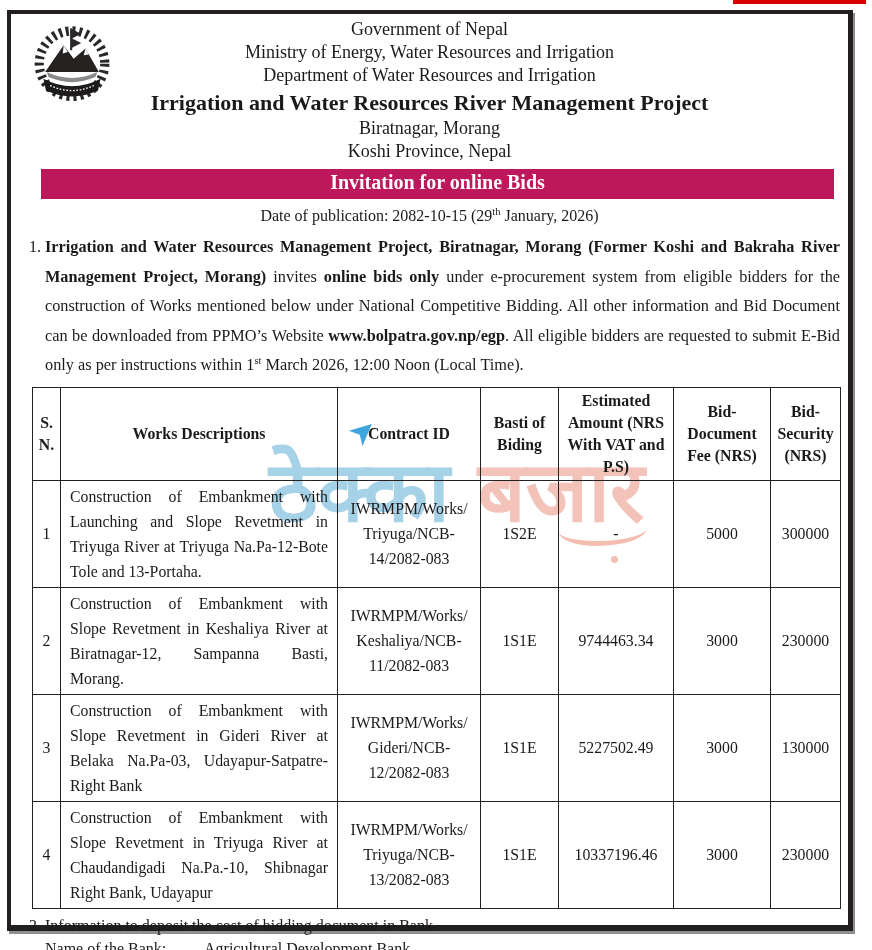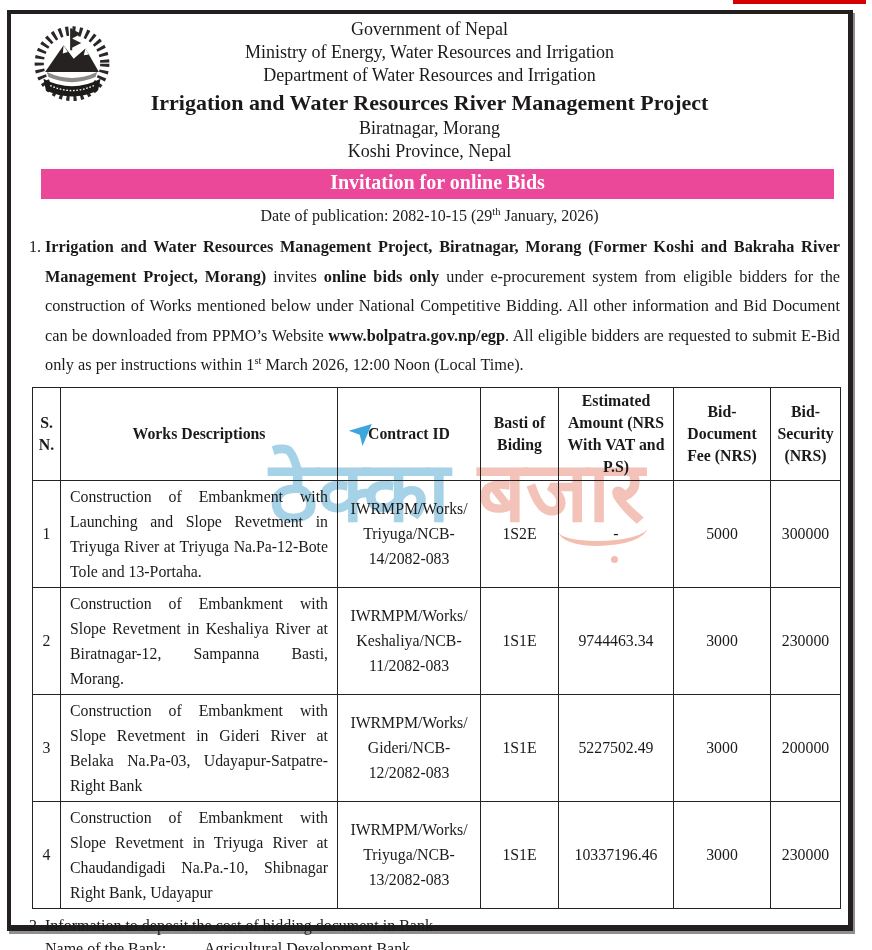--- a/index.html
+++ b/index.html
@@ -23,21 +23,21 @@
   .wm-swoosh { position:absolute; left:548px; top:500px; width:88px; height:32px;
                border-bottom:5px solid #f3bdb0; border-radius:0 0 60% 45%; }
   .wm-dot { position:absolute; left:600px; top:542px; width:7px; height:7px;
             border-radius:50%; background:#f3bdb0; }
 
   
   .hdr { position:relative; padding-top:4px; }
   .emblem { position:absolute; left:18px; top:6px; width:86px; height:84px; }
   .hdr-line { text-align:center; font-size:18px; line-height:23px; }
   .hdr-title { text-align:center; font-size:22px; font-weight:bold; line-height:29px; margin-top:1px; }
-  .banner { margin:6px 14px 0 30px; background:#ec4899; color:#ffffff; text-align:center;
+  .banner { margin:6px 14px 0 30px; background:#be185d; color:#ffffff; text-align:center;
             font-size:20px; font-weight:bold; padding:2px 0 5px 0; }
   .pub-date { text-align:center; font-size:16px; margin-top:8px; }
   sup.sp { vertical-align:super; font-size:10.5px; line-height:0; }
 
   
   .para1 { display:flex; margin:7px 6px 0 8px; }
   .para1 .num { width:26px; padding-left:10px; font-size:16px; line-height:29.5px; }
   .para1 .body { flex:1; text-align:justify; font-size:16.3px; line-height:29.5px; padding-right:2px; }
   .b { font-weight:bold; }
 
@@ -152,21 +152,21 @@
           </tr>
           <tr class="r3">
             <td class="c-sn">3</td>
             <td class="c-desc">Construction of Embankment with Slope Revetment in Gideri River at Belaka Na.Pa-03, Udayapur-Satpatre-Right Bank</td>
             <td class="c-contract">IWRMPM/Works/
 Gideri/NCB-
 12/2082-083</td>
             <td class="c-mid">1S1E</td>
             <td class="c-mid">5227502.49</td>
             <td class="c-mid">3000</td>
-            <td class="c-mid">200000</td>
+            <td class="c-mid">130000</td>
           </tr>
           <tr class="r4">
             <td class="c-sn">4</td>
             <td class="c-desc">Construction of Embankment with Slope Revetment in Triyuga River at Chaudandigadi Na.Pa.-10, Shibnagar Right Bank, Udayapur</td>
             <td class="c-contract">IWRMPM/Works/
 Triyuga/NCB-
 13/2082-083</td>
             <td class="c-mid">1S1E</td>
             <td class="c-mid">10337196.46</td>
             <td class="c-mid">3000</td>

